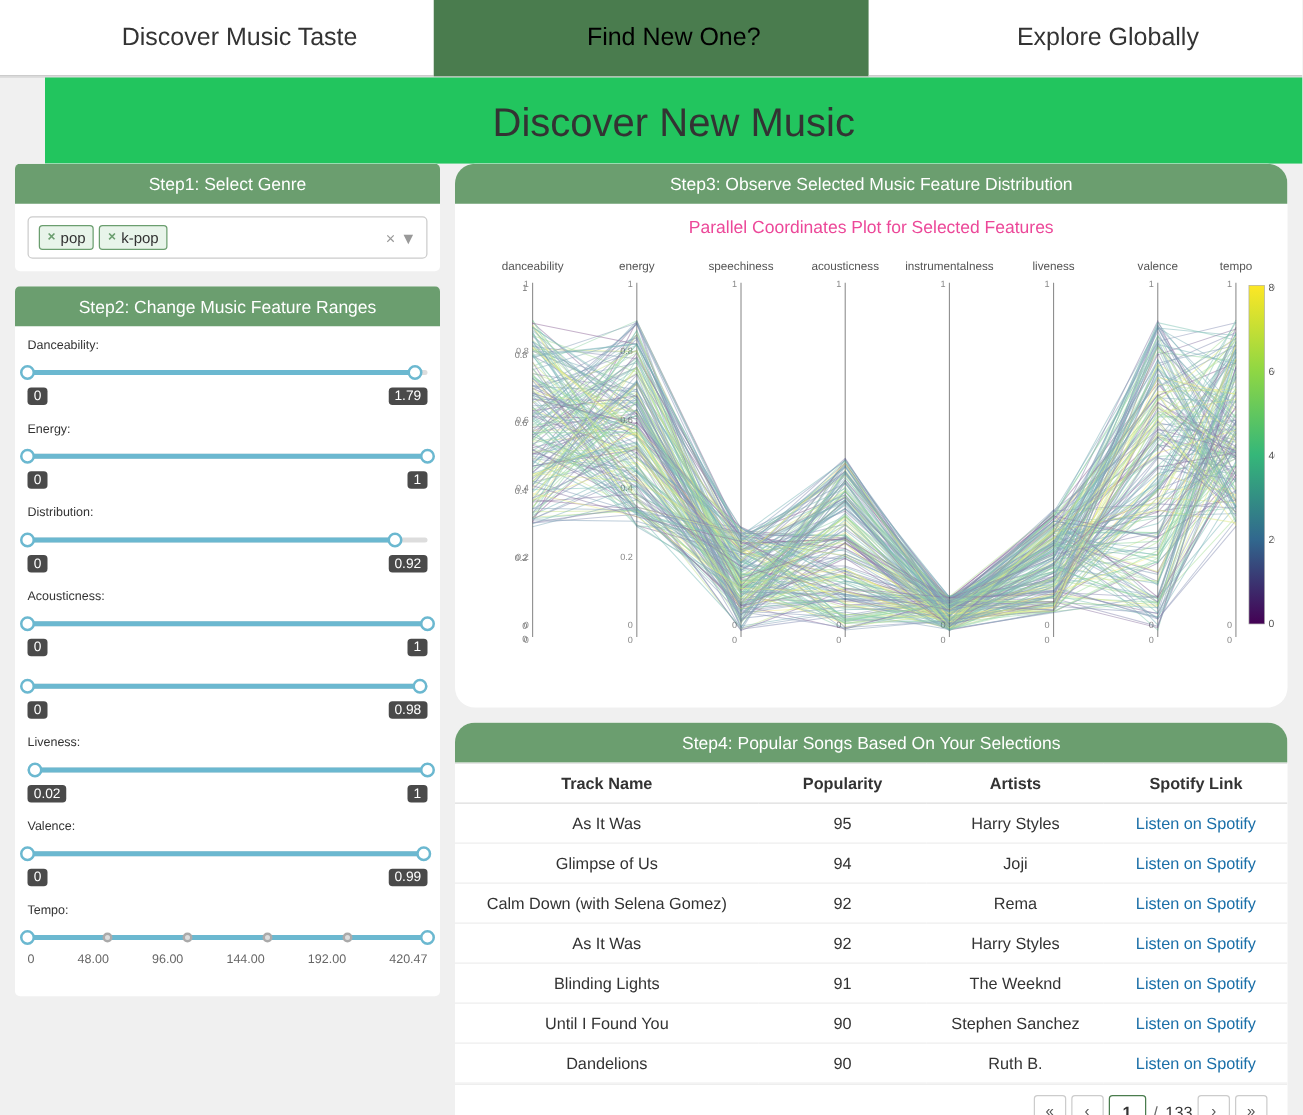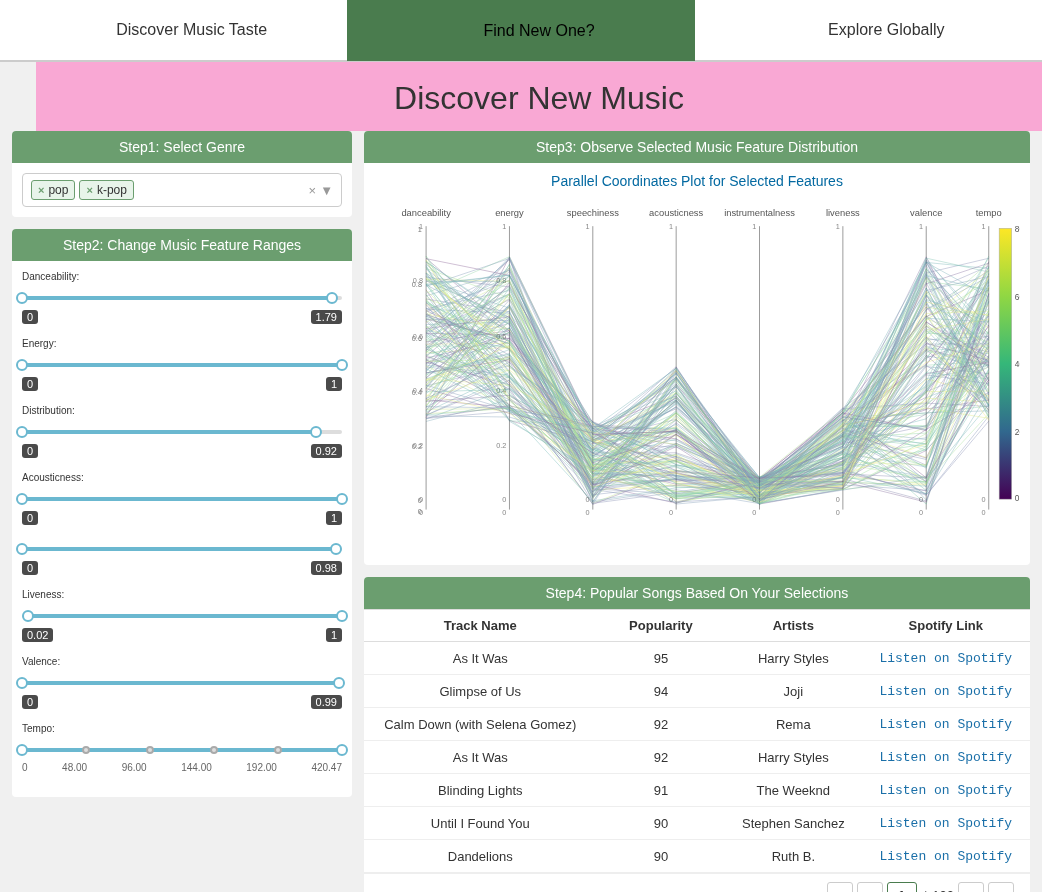--- a/index.html
+++ b/index.html
@@ -11,21 +11,21 @@
       width: 1042px;
       height: 62px;
       border-bottom: 1px solid #ccc;
     }
     .nav-tab {
       flex: 1;
       display: flex;
       align-items: center;
       justify-content: center;
       background: #f5f5f5;
-      font-size: 16px;
+      font-size: 20px;
       cursor: pointer;
       border: none;
       padding-left: 36px;
     }
     .nav-tab.active {
       background: #4a7c4e;
       color: #000000;
       font-weight: normal;
     }
     .nav-tab:not(.active) {
@@ -33,21 +33,21 @@
       color: #333;
       border-bottom: 1px solid #ccc;
     }
 
     
     .page-title {
       text-align: center;
       font-size: 32px;
       font-weight: normal;
       padding: 18px 0 14px;
-      background: #f9a8d4;
+      background: #22c55e;
       margin-left: 36px;
     }
 
     
     .main-layout {
       display: flex;
       width: 1042px;
       gap: 0;
       padding: 0 12px 12px;
       background: #f0f0f0;
@@ -180,42 +180,42 @@
     .right-panel {
       flex: 1;
       margin-left: 12px;
       display: flex;
       flex-direction: column;
       gap: 12px;
     }
 
     .right-section {
       background: white;
-      border-radius: 4px;
+      border-radius: 16px;
       overflow: hidden;
     }
 
     .right-header {
       background: #6b9e6f;
       color: white;
       padding: 8px 12px;
       font-size: 14px;
       text-align: center;
     }
 
     
     .chart-container {
       padding: 10px;
       position: relative;
     }
     .chart-title {
       font-size: 14px;
       text-align: center;
       margin-bottom: 8px;
-      color: #0369a1;
+      color: #ec4899;
     }
 
     
     .parallel-svg {
       width: 100%;
     }
 
     
     .songs-table {
       width: 100%;
@@ -231,21 +231,20 @@
     }
     .songs-table td {
       padding: 8px 12px;
       text-align: center;
       border-bottom: 1px solid #eee;
     }
     .spotify-link {
       color: #1a6fa8;
       text-decoration: none;
       cursor: pointer;
-      font-family: Liberation Mono, monospace;
     }
 
     
     .pagination {
       display: flex;
       align-items: center;
       justify-content: flex-end;
       padding: 8px 16px;
       gap: 4px;
       font-size: 13px;

